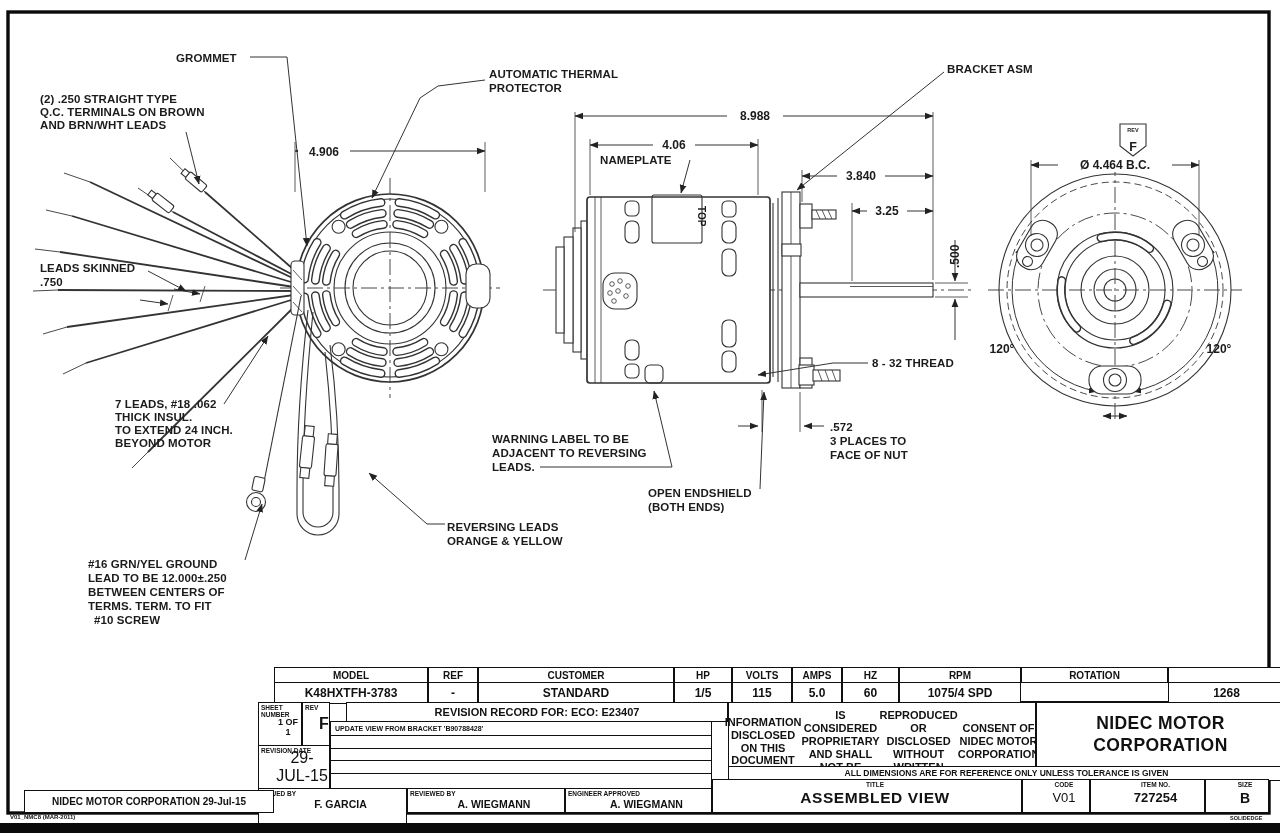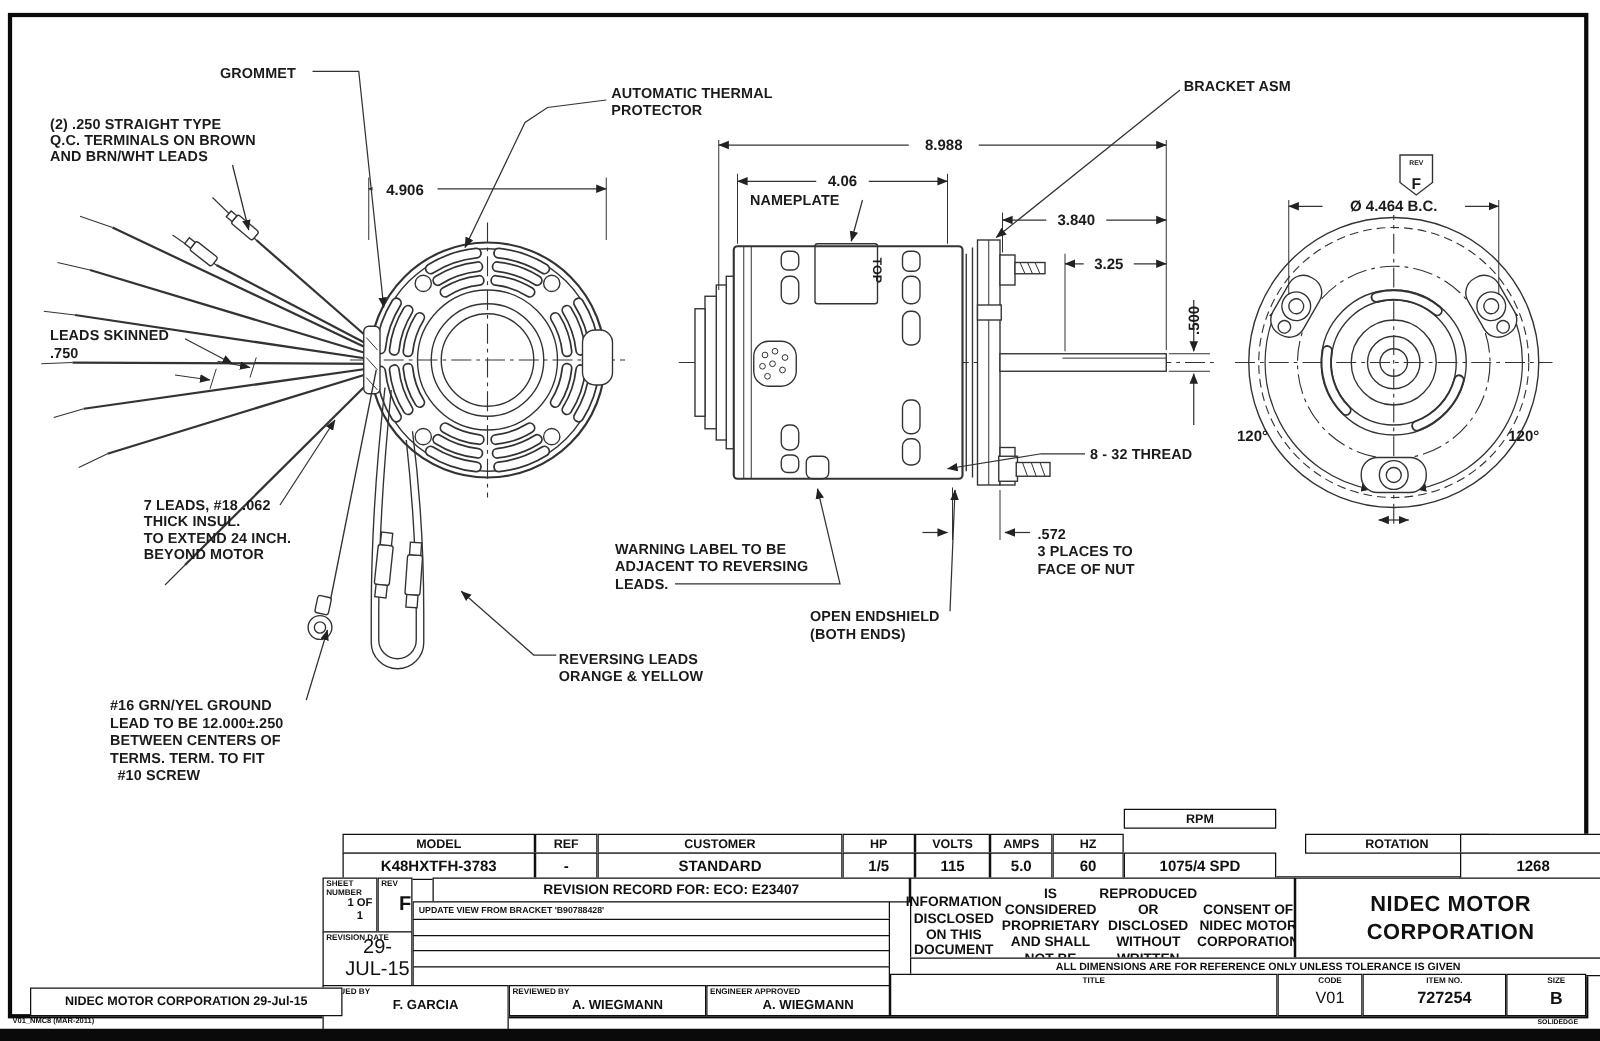--- a/index.html
+++ b/index.html
@@ -391,22 +391,22 @@
 
 <div>
 
   <div class="cell cc hd" style="left:258px;top:667px;width:154px;height:16px">MODEL</div>
   <div class="cell cc hd" style="left:412px;top:667px;width:50px;height:16px">REF</div>
   <div class="cell cc hd" style="left:462px;top:667px;width:196px;height:16px">CUSTOMER</div>
   <div class="cell cc hd" style="left:658px;top:667px;width:58px;height:16px">HP</div>
   <div class="cell cc hd" style="left:716px;top:667px;width:60px;height:16px">VOLTS</div>
   <div class="cell cc hd" style="left:776px;top:667px;width:50px;height:16px">AMPS</div>
   <div class="cell cc hd" style="left:826px;top:667px;width:57px;height:16px">HZ</div>
-  <div class="cell cc hd" style="left:883px;top:647px;width:122px;height:16px">RPM</div>
-  <div class="cell cc hd" style="left:1028px;top:667px;width:147px;height:16px">ROTATION</div>
+  <div class="cell cc hd" style="left:883px;top:667px;width:122px;height:16px">RPM</div>
+  <div class="cell cc hd" style="left:1005px;top:667px;width:147px;height:16px">ROTATION</div>
   <div class="cell cc hd" ind="title_block.spec.headers.9" style="left:1152px;top:667px;width:117px;height:16px"></div>
 
   <div class="cell cc vl" style="left:258px;top:681.5px;width:154px;height:22px">K48HXTFH-3783</div>
   <div class="cell cc vl" style="left:412px;top:681.5px;width:50px;height:22px">-</div>
   <div class="cell cc vl" style="left:462px;top:681.5px;width:196px;height:22px">STANDARD</div>
   <div class="cell cc vl" style="left:658px;top:681.5px;width:58px;height:22px">1/5</div>
   <div class="cell cc vl" style="left:716px;top:681.5px;width:60px;height:22px">115</div>
   <div class="cell cc vl" style="left:776px;top:681.5px;width:50px;height:22px">5.0</div>
   <div class="cell cc vl" style="left:826px;top:681.5px;width:57px;height:22px">60</div>
   <div class="cell cc vl" style="left:883px;top:681.5px;width:122px;height:22px">1075/4 SPD</div>
@@ -457,20 +457,21 @@
 
   <div class="cell cc" style="left:1020px;top:702px;width:249px;height:65px;font-size:17.5px;font-weight:700;letter-spacing:.4px;flex-direction:column;line-height:1.25">
     <div>NIDEC MOTOR</div>
     <div>CORPORATION</div>
   </div>
 
   <div class="cell cc" style="left:712px;top:765.5px;width:557px;height:15px;font-size:8.5px;font-weight:700">ALL DIMENSIONS ARE FOR REFERENCE ONLY UNLESS TOLERANCE IS GIVEN</div>
 
   <div class="cell" style="left:712px;top:779px;width:310px;height:34px">
     <div class="lab cc" style="padding:1px 0 0 0">TITLE</div>
+    <div class="cc" style="font-size:15.5px;font-weight:700;height:20px;letter-spacing:.6px">ASSEMBLED VIEW</div>
   </div>
   <div class="cell" style="left:1022px;top:779px;width:68px;height:34px">
     <div class="lab cc" style="padding:1px 0 0 0">CODE</div>
     <div class="cc" style="font-size:13px;font-weight:400;height:19px">V01</div>
   </div>
   <div class="cell" style="left:1090px;top:779px;width:115px;height:34px">
     <div class="lab cc" style="padding:1px 0 0 0">ITEM NO.</div>
     <div class="cc" style="font-size:13px;font-weight:700;height:19px">727254</div>
   </div>
   <div class="cell" style="left:1205px;top:779px;width:64px;height:34px">

